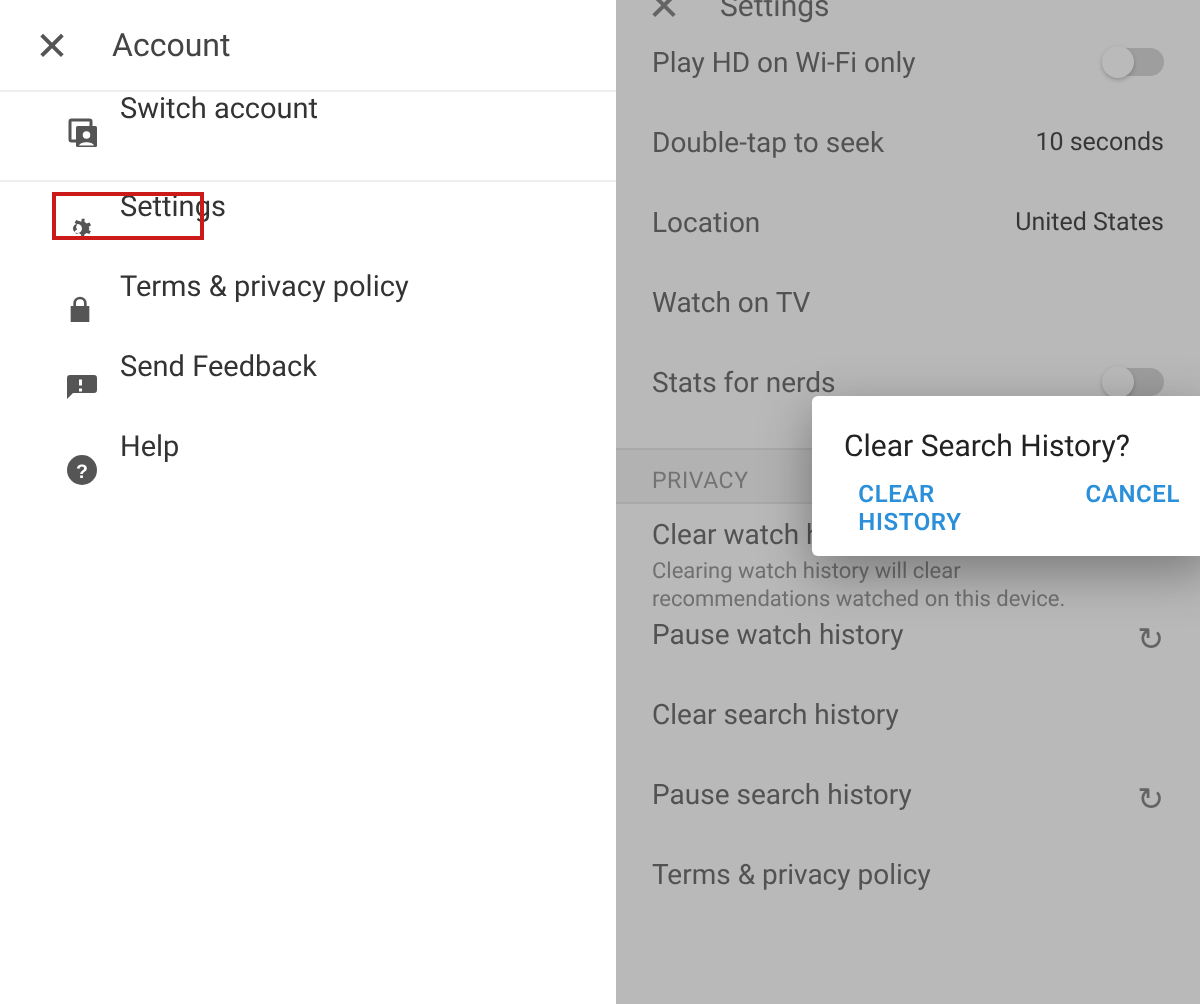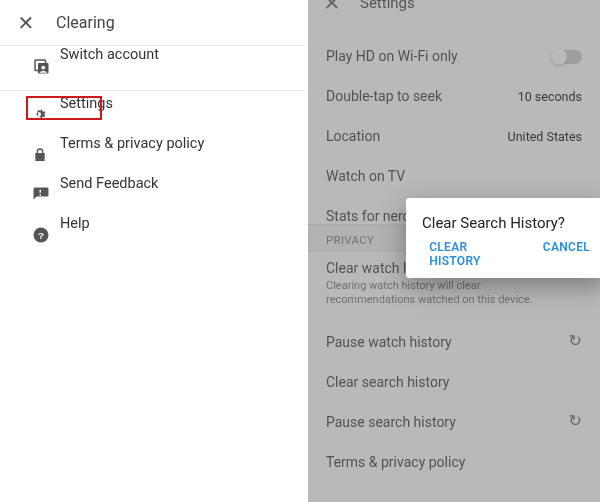--- a/index.html
+++ b/index.html
@@ -14,21 +14,21 @@
   .x-icon { color: #555; font-size: 20px; width: 24px; text-align: center; cursor: pointer; }
   .l-title { font-size: 16px; color: #444; margin-left: 18px; }
   .l-item { display: flex; height: 40px; padding: 0 24px 0 32px; font-size: 14.5px; color: #333; cursor: pointer; }
   .l-item .icon { width: 28px; color: #666; font-size: 16px; display:flex; align-items:center; }
   .divider { height: 1px; background: #eee; margin: 4px 0; }
   .highlight { position: absolute; border: 2px solid #cc1a1a; left: 26px; top: 96px; width: 76px; height: 24px; pointer-events: none; }
 
   
   .r-header { display: flex; align-items: center; height: 42px; padding: 0 12px; color: #3a3a3a; }
   .r-title { font-size: 15px; margin-left: 16px; }
-  .r-item { display: flex; align-items: flex-end; justify-content: space-between; padding: 0 18px; height: 40px; font-size: 14px; color: #333; }
+  .r-item { display: flex; align-items: flex-start; justify-content: space-between; padding: 0 18px; height: 40px; font-size: 14px; color: #333; }
   .r-item.tall { height: 58px; align-items: flex-start; padding-top: 8px; }
   .r-sub { font-size: 11px; color: #6a6a6a; margin-top: 3px; line-height: 1.25; padding-right: 40px; }
   .val { font-size: 12.5px; color: #000000; }
   .sect { height: 28px; padding: 8px 18px 0; font-size: 11.5px; letter-spacing: 0.3px; color: #707070; background: #e2e2e2; border-top: 1px solid #d2d2d2; border-bottom: 1px solid #d2d2d2; }
   .toggle { width: 30px; height: 14px; background: #bdbdbd; border-radius: 7px; position: relative; }
   .toggle .knob { width: 16px; height: 16px; background: #f1f1f1; border-radius: 50%; position: absolute; top: -1px; left: -1px; box-shadow: 0 1px 2px rgba(0,0,0,.3); }
   .refresh { color: #555; font-size: 16px; }
 
   
   .dialog { position: absolute; left: 98px; top: 198px; width: 200px; background: #fff; border-radius: 3px; box-shadow: 0 8px 26px rgba(0,0,0,.35); z-index: 10; padding: 16px 16px 10px; }
@@ -40,21 +40,21 @@
   svg { display:block; }
 </style>
 </head>
 <body>
 
 <div class="canvas">
 
   <div class="left">
     <div class="l-header">
       <div class="x-icon">✕</div>
-      <div class="l-title">Clearing</div>
+      <div class="l-title">Account</div>
     </div>
 
     <div class="l-item">
       <span class="icon">
         <svg width="18" height="18" viewBox="0 0 24 24" fill="#555">
             <rect x="4" y="4" width="14" height="14" rx="1" fill="none" stroke="#555" stroke-width="2"></rect>
             <rect x="8" y="8" width="14" height="14" rx="1" fill="#555"></rect>
             <circle cx="15" cy="14" r="2.5" fill="#fff"></circle>
             <path d="M10 21c1-3 9-3 10 0" fill="#fff"></path>
           </svg>

